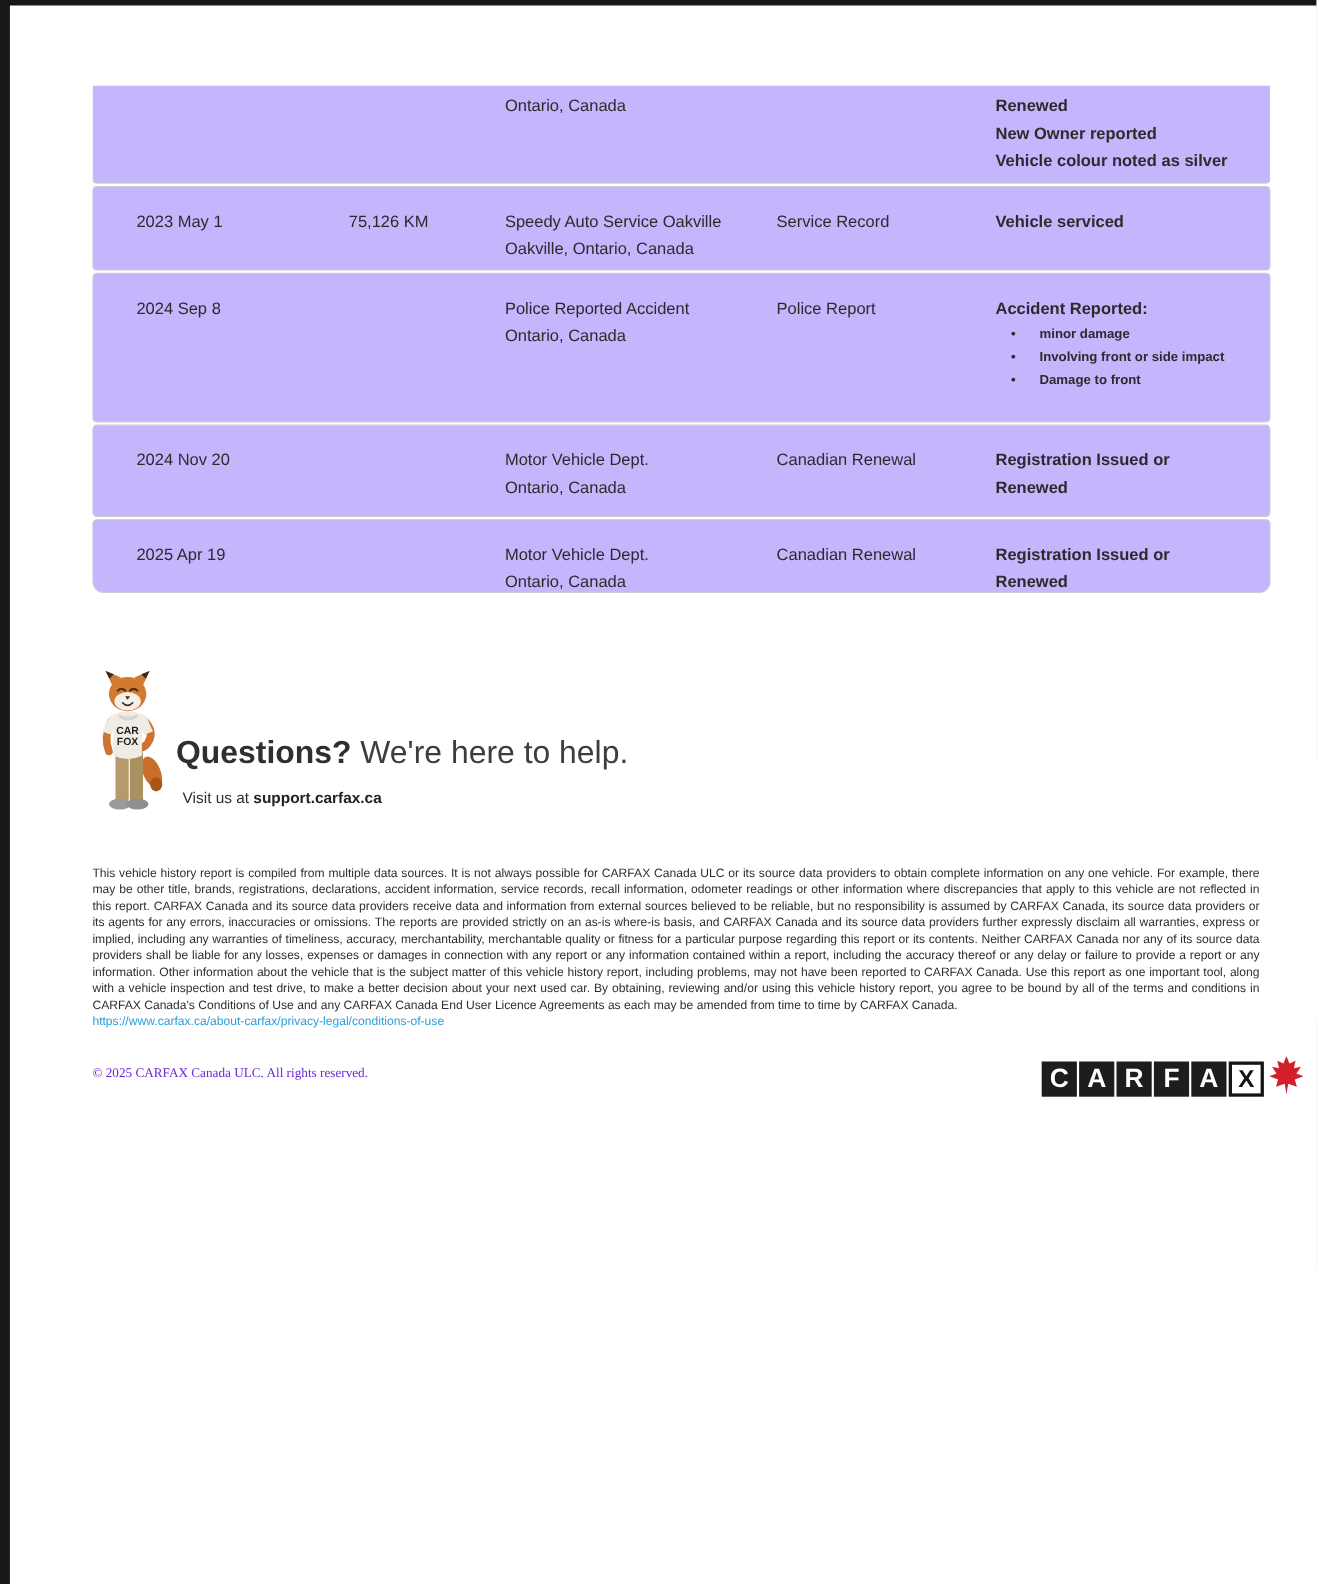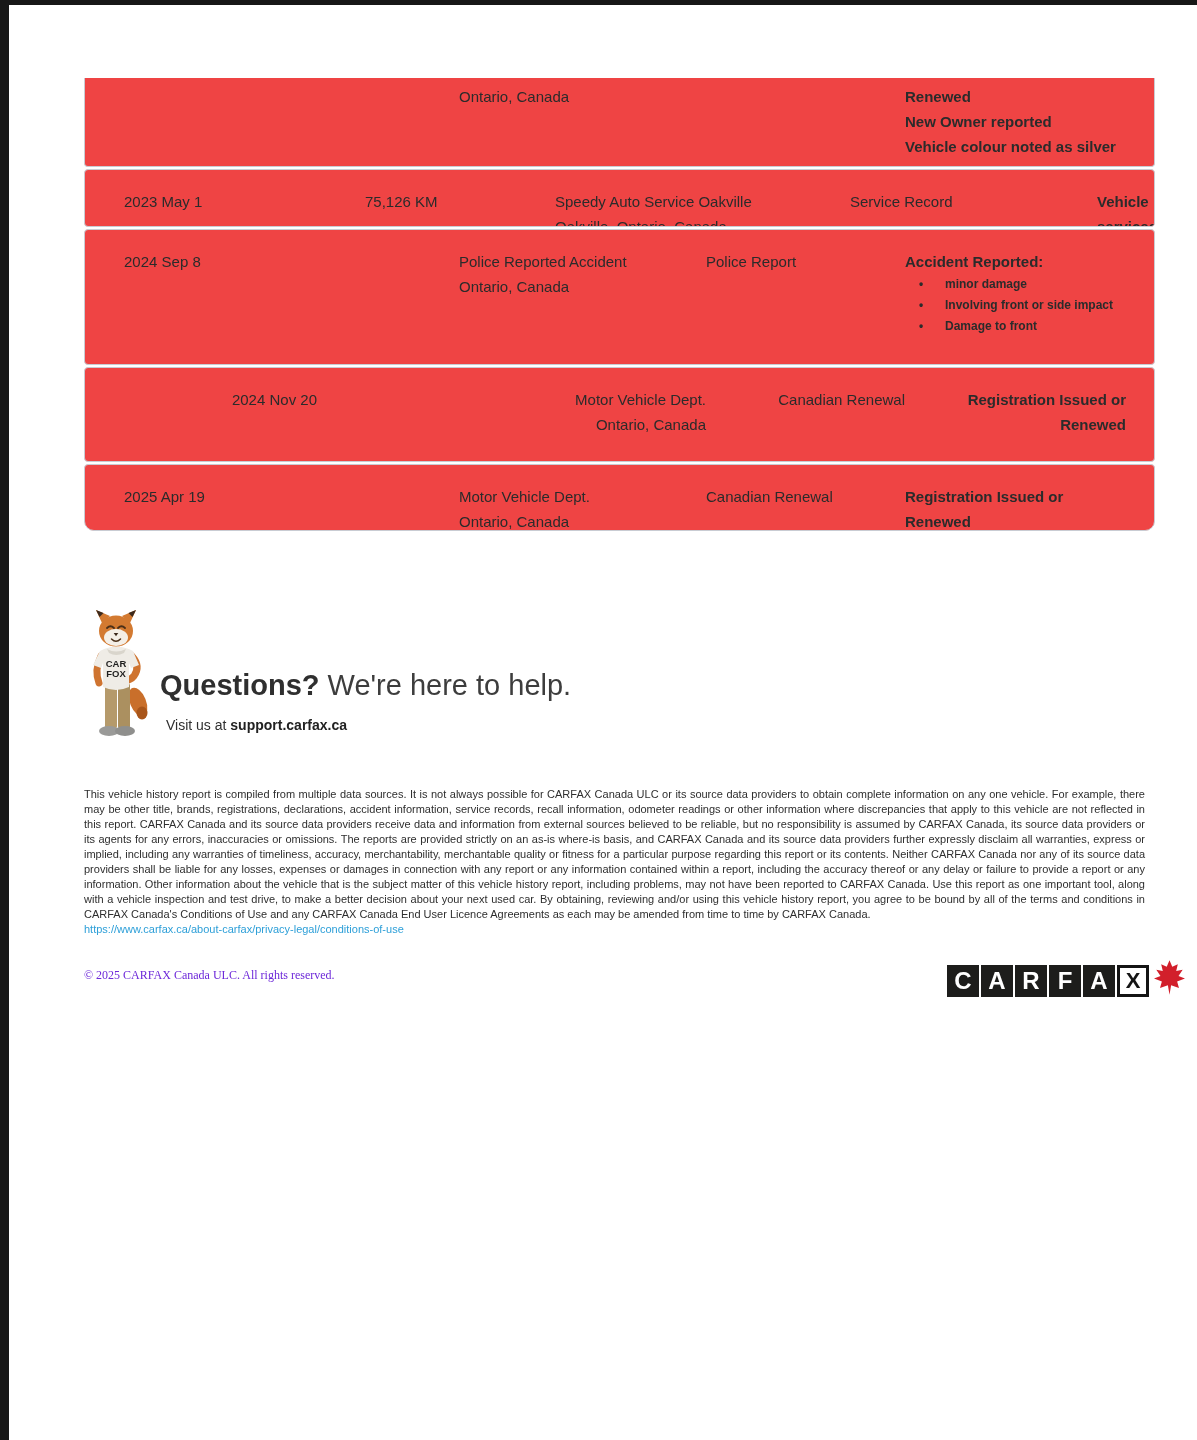--- a/index.html
+++ b/index.html
@@ -6,25 +6,25 @@
   #page{position:relative;width:1197px;height:1440px;background:#ffffff;overflow:hidden;
         font-family:"Liberation Sans","DejaVu Sans",sans-serif;color:#2b2b2b;}
   
   .frame-top{position:absolute;left:0;top:0;width:1197px;height:5px;background:#171717;}
   .frame-left{position:absolute;left:0;top:0;width:9px;height:1440px;background:#171717;}
 
   
   #history-table{position:absolute;left:84px;top:78px;width:1071px;}
   .trow{display:grid;grid-template-columns:193px 142px 247px 199px 1fr;
         padding:19px 0 0 39px;border:1px solid #c9ccd3;border-radius:4px;
-        margin-bottom:2px;background:#ef4444;box-sizing:border-box;overflow:hidden;}
+        margin-bottom:2px;background:#c4b5fd;box-sizing:border-box;overflow:hidden;}
   .row0{border-top:none;border-radius:0 0 4px 4px;height:89px;padding-top:6px;}
-  .row1{height:58px;gap:48px;}
+  .row1{height:77px;}
   .row2{height:136px;}
-  .row3{height:95px;text-align:right;}
+  .row3{height:84px;}
   .row4{height:67px;border-radius:4px 4px 10px 10px;margin-bottom:0;}
   .tcell{font-size:15px;line-height:25px;color:#2b2b2b;}
   .c-det{padding-right:28px;max-width:224px;font-weight:bold;}
   .bullets{list-style:none;margin:0;padding:0;}
   .bullets li{position:relative;padding-left:40px;line-height:21px;font-size:12px;}
   .bullets li::before{content:"\2022";position:absolute;left:14px;top:0;font-size:12px;}
 
   
   #mascot{position:absolute;left:76px;top:609px;}
   #help-heading{position:absolute;left:160px;top:669px;font-size:29px;color:#3d3d3d;}

